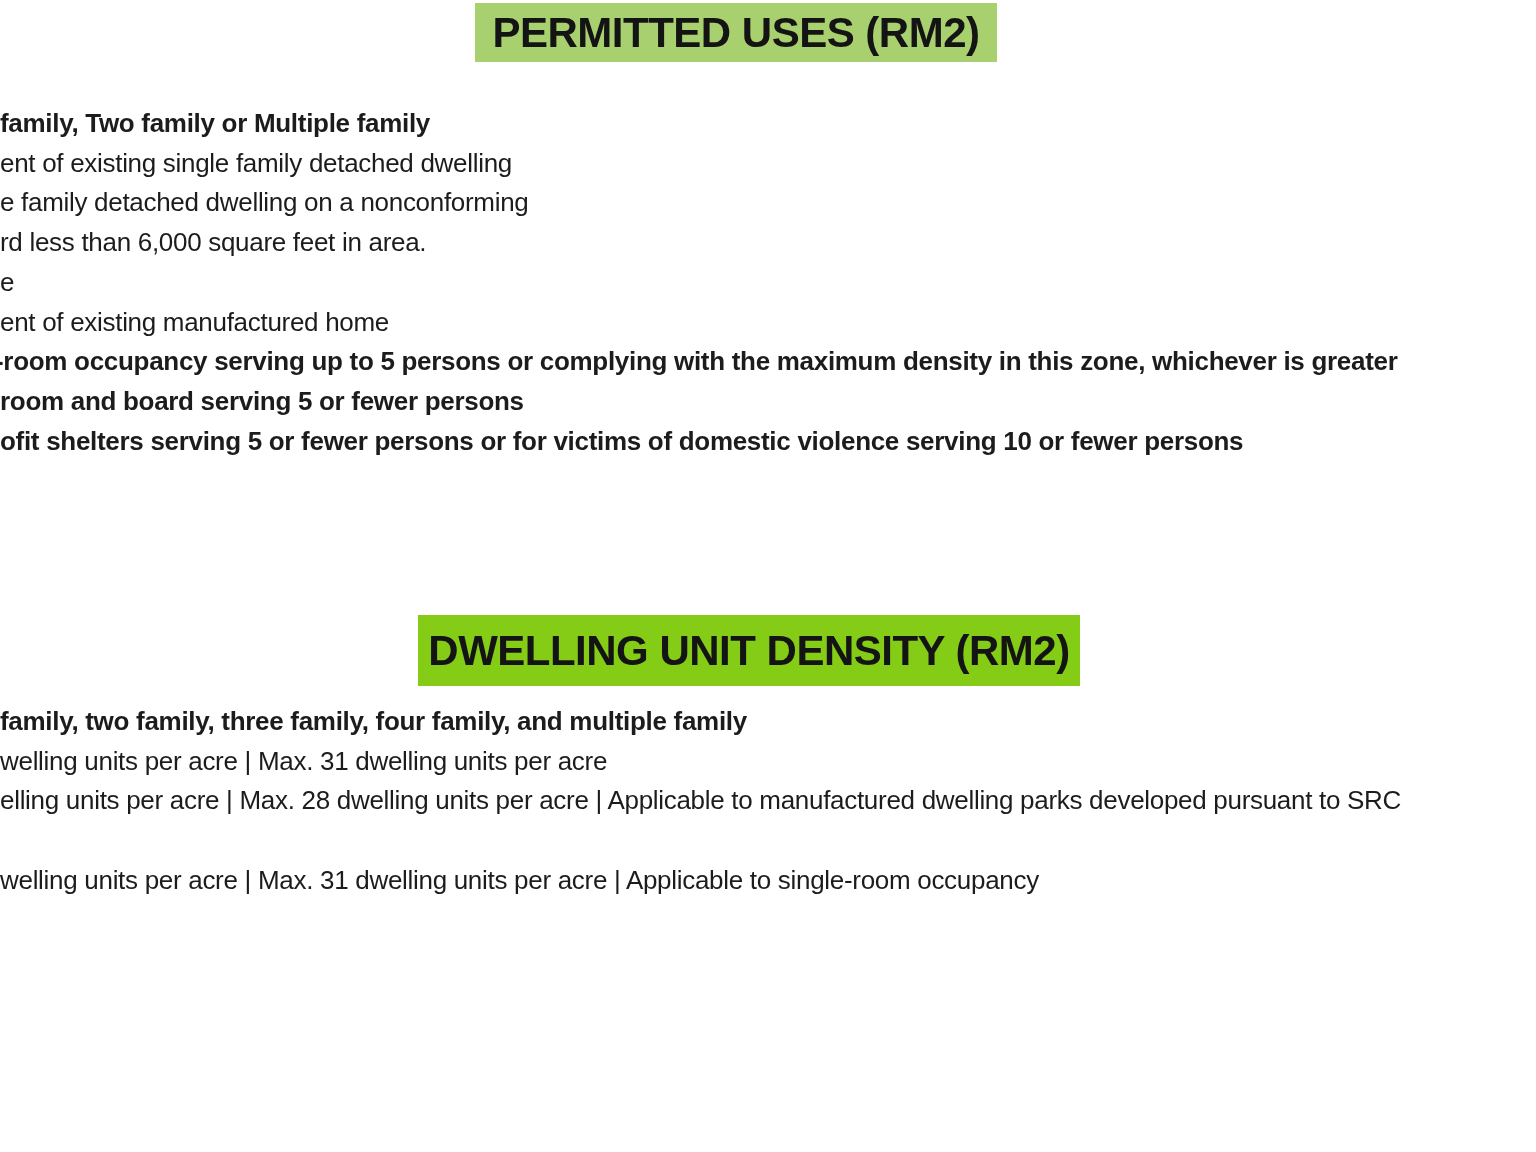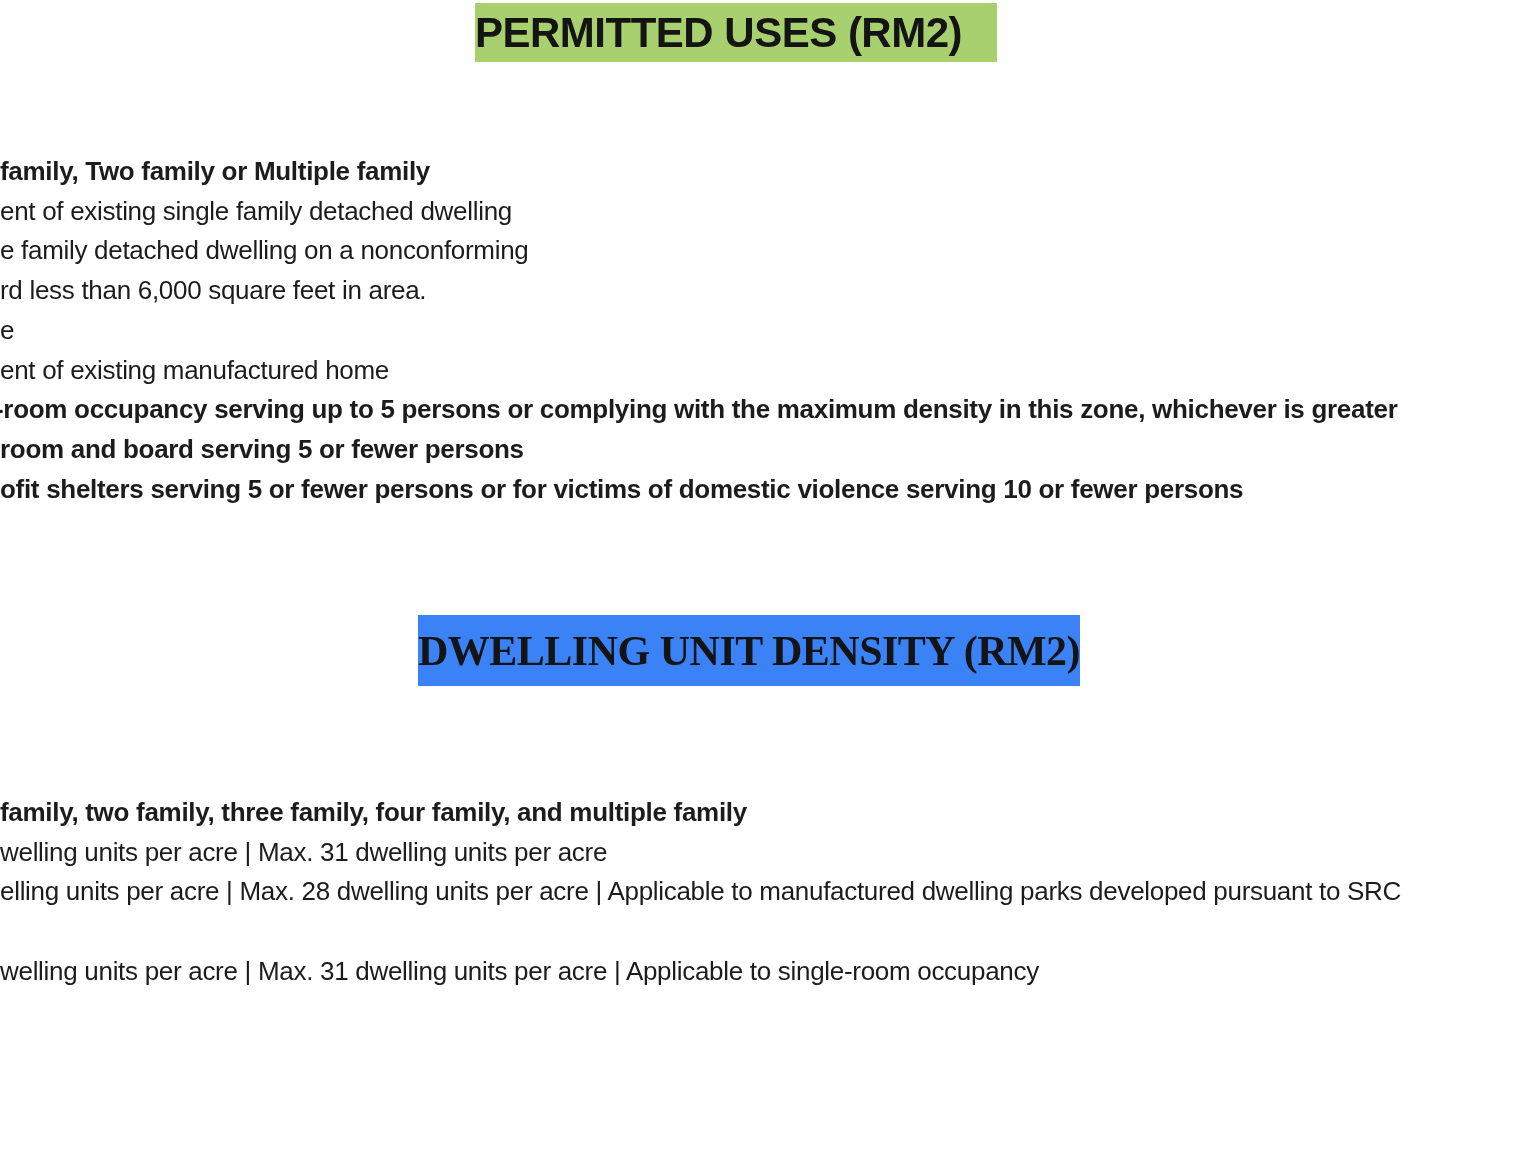--- a/index.html
+++ b/index.html
@@ -15,56 +15,54 @@
     overflow: hidden;
     font-family: "Liberation Sans", sans-serif;
     color: #1c1c1c;
   }
 
   
   .banner {
     position: absolute;
     display: flex;
     align-items: center;
-    justify-content: flex-start;
+    justify-content: center;
     font-weight: bold;
     font-size: 42px;
     letter-spacing: -0.5px;
     color: #141414;
     white-space: nowrap;
   }
   .banner.green {
     left: 475px;
     top: 3px;
     width: 522px;
     height: 59px;
     background: #a9d06e;
   }
   .banner.orange {
     left: 418px;
     top: 615px;
     width: 662px;
     height: 71px;
-    background: #3b82f6;
-    font-family: Liberation Serif, serif;
+    background: #84cc16;
   }
 
   
   .textblock {
     position: absolute;
     left: 0;
     right: 0;
     font-size: 26px;
     line-height: 39.7px;
     letter-spacing: -0.3px;
     white-space: nowrap;
-    margin-top: 48px;
   }
   .textblock.uses   { top: 104px; }
-  .textblock.density{ top: 745px; }
+  .textblock.density{ top: 702px; }
   .line { min-height: 39.7px; }
   .line.bold { font-weight: bold; }
   .line.shift { margin-left: -5px; } 
 
   .footer-note {
     position: absolute;
     top: 1057px;
     right: 6px;
     font-size: 29px;
     font-weight: bold;

